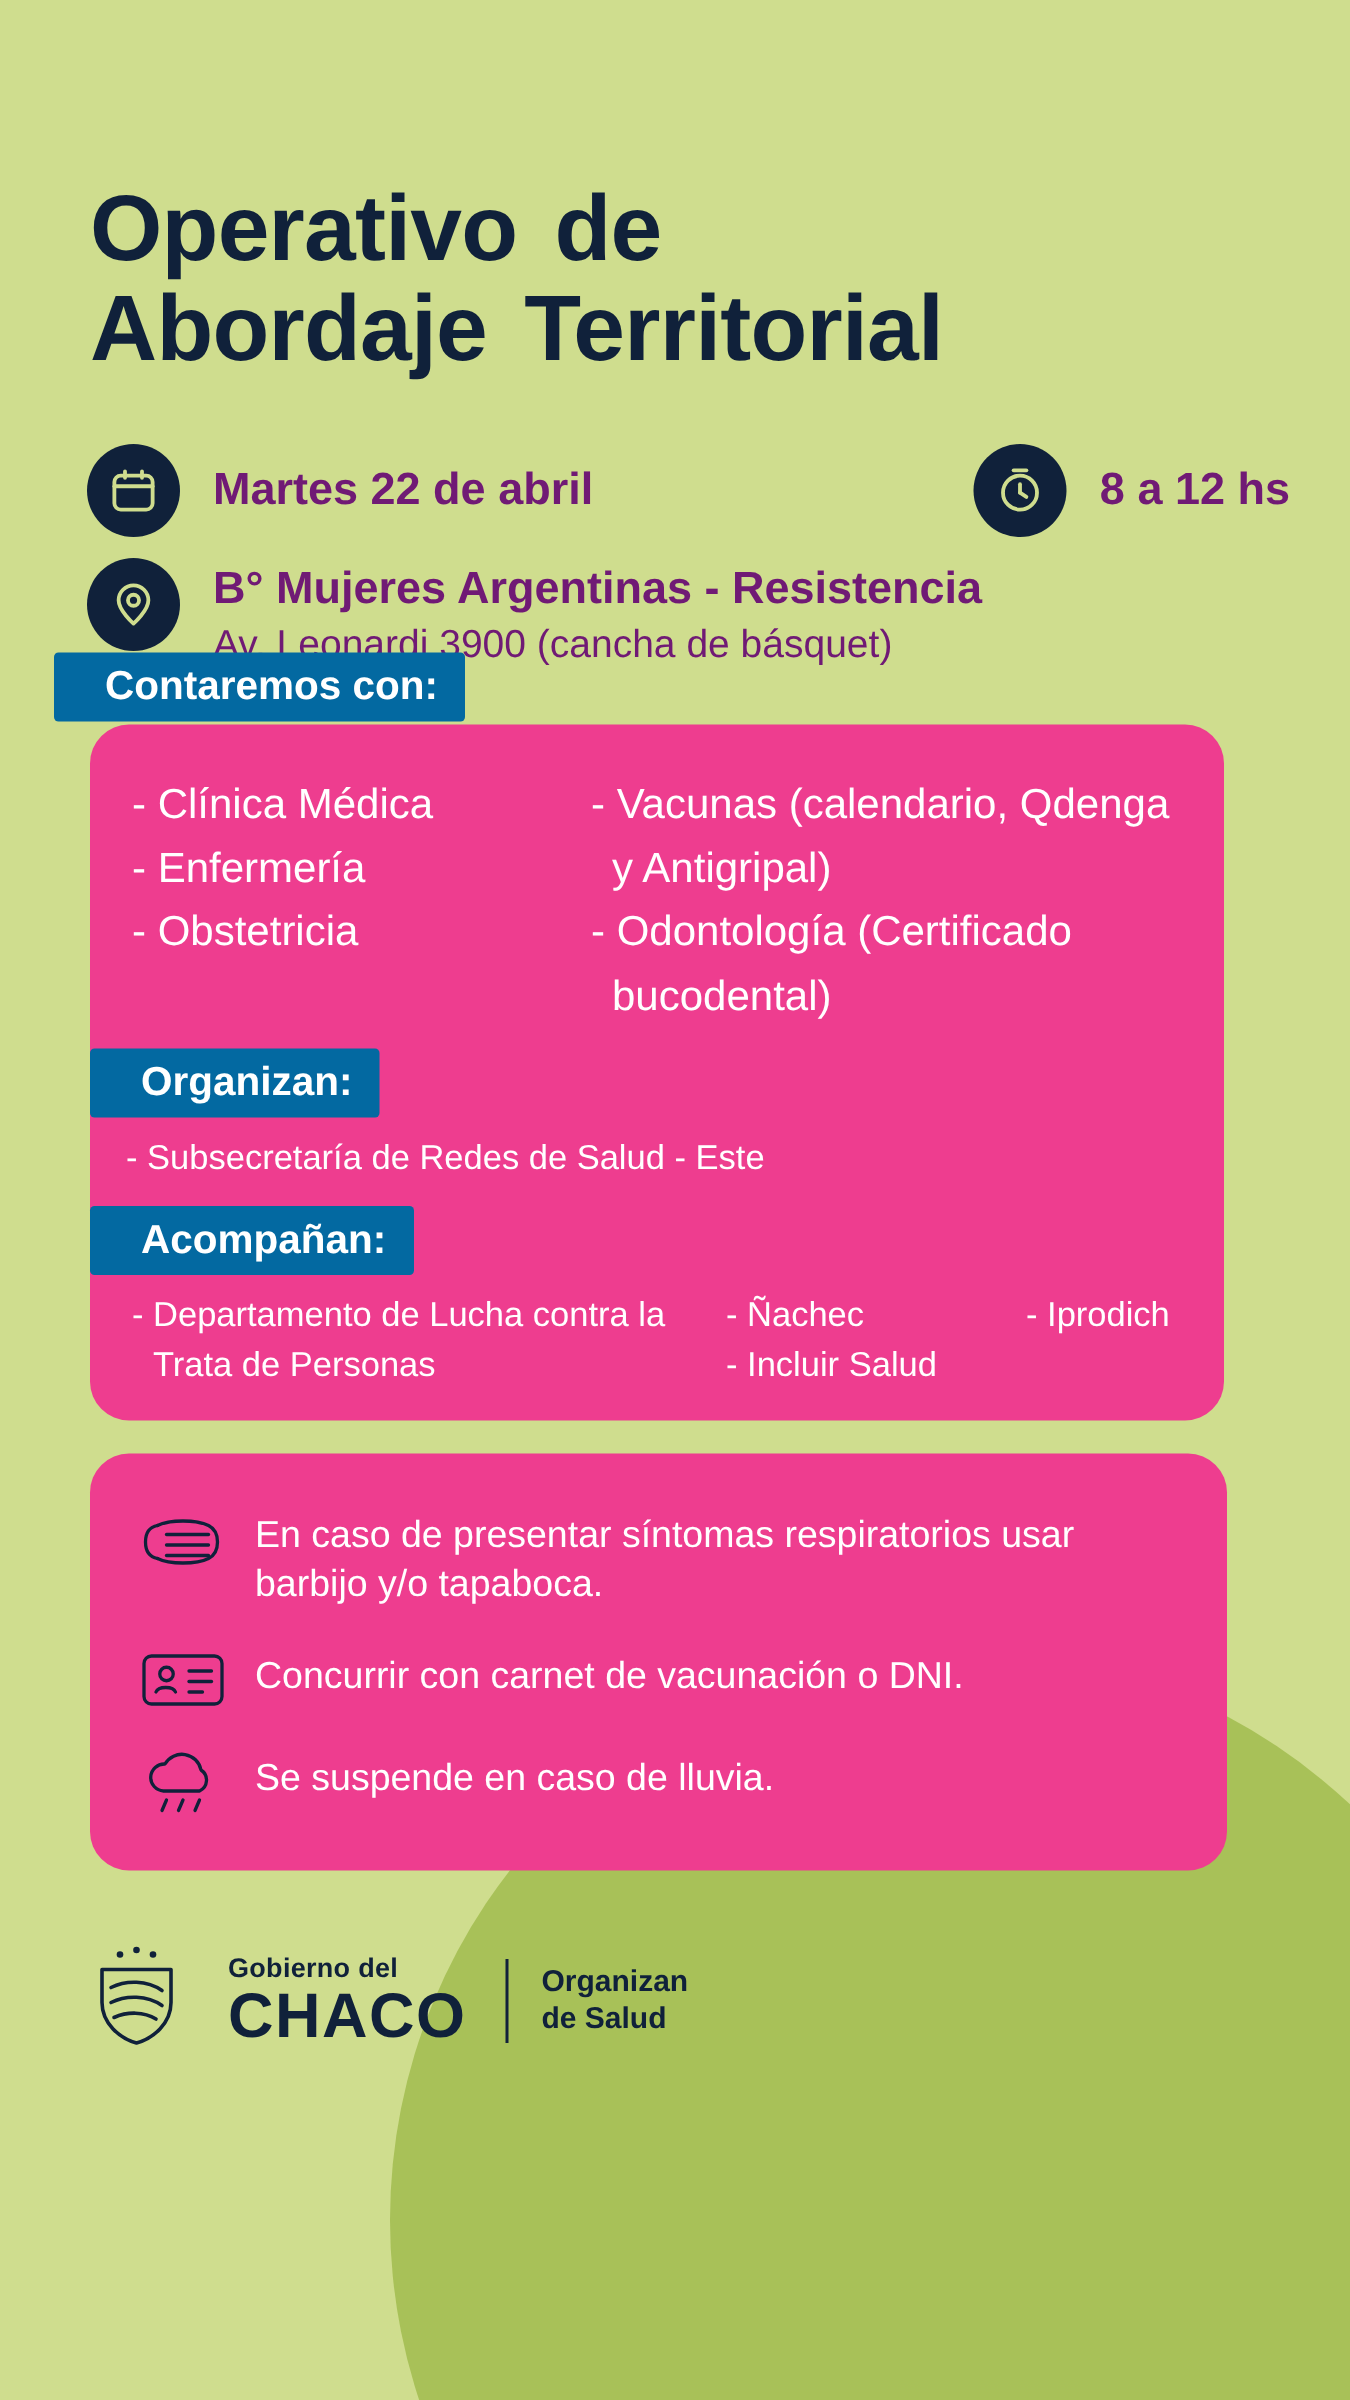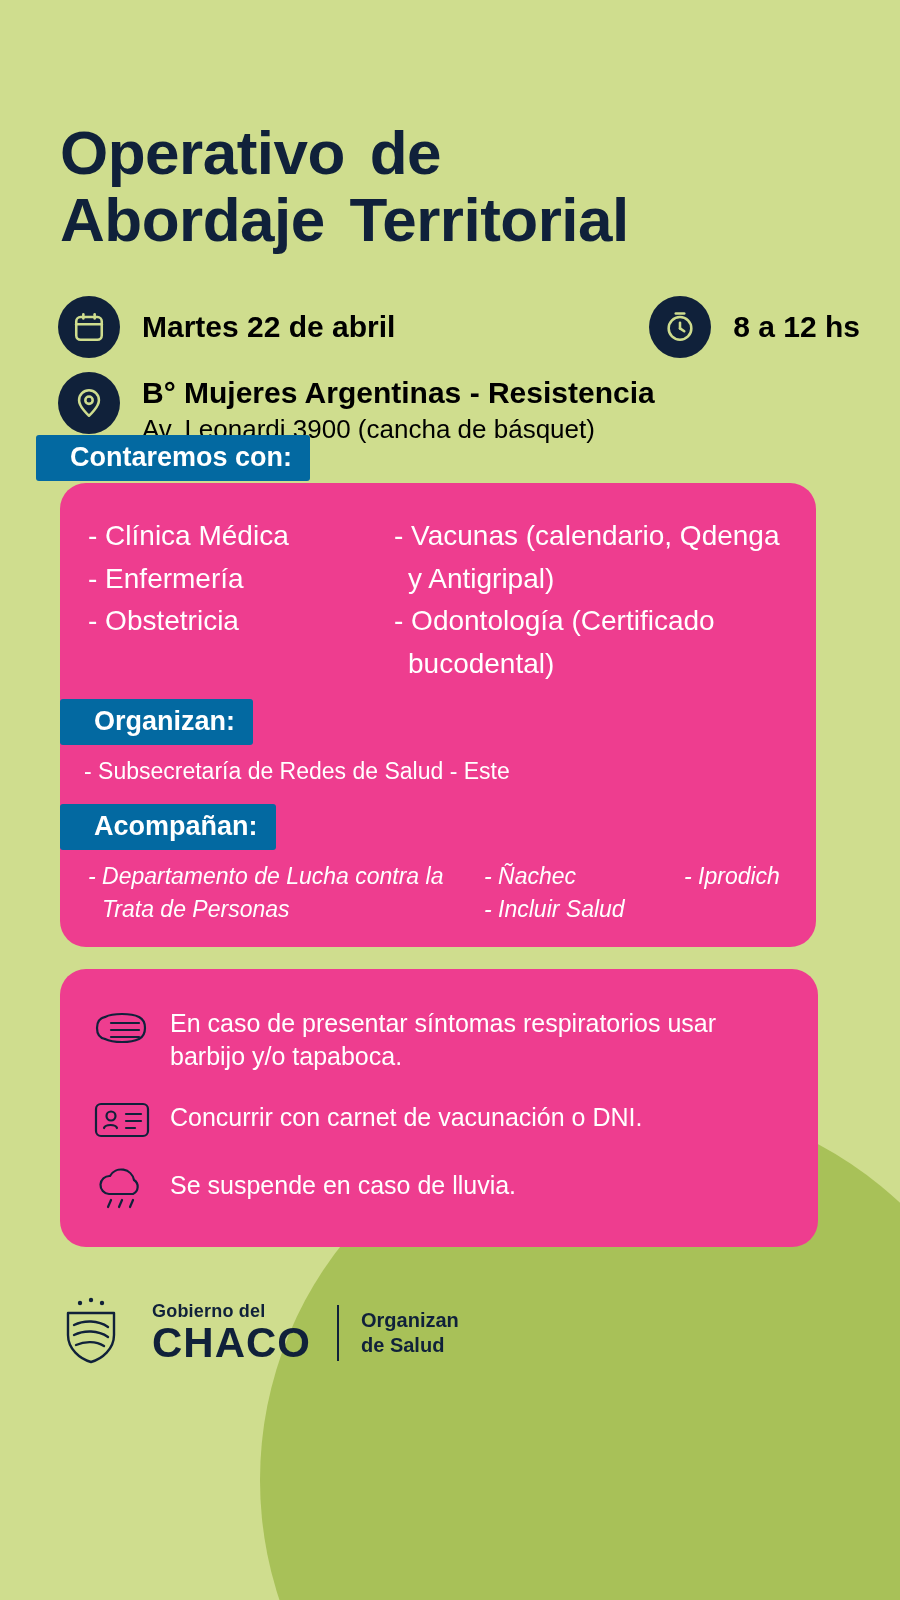--- a/index.html
+++ b/index.html
@@ -47,21 +47,21 @@
     padding: 120px 52px 0 60px;
     word-spacing: 8px;
   }
   .title .line2 {
     display: block;
   }
 
   
   .info {
     padding: 42px 40px 0 58px;
-    color: #000000;
+    color: #701a75;
   }
   .info-row {
     display: flex;
     align-items: flex-start;
     margin-bottom: 14px;
   }
   .icon-circle {
     flex: 0 0 auto;
     width: 62px;
     height: 62px;
@@ -154,21 +154,20 @@
   }
   .hang {
     text-indent: -14px;
     padding-left: 18px;
   }
   .orgs { margin-top: 2px; }
   .acc-cols {
     display: flex;
     align-items: flex-start;
     gap: 10px;
-    font-style: italic;
   }
   .acc-c1 { width: 390px; }
   .acc-c2 { width: 190px; }
   .acc-c3 { flex: 1; }
 
   
   .notice {
     display: flex;
     align-items: flex-start;
     margin-bottom: 24px;

